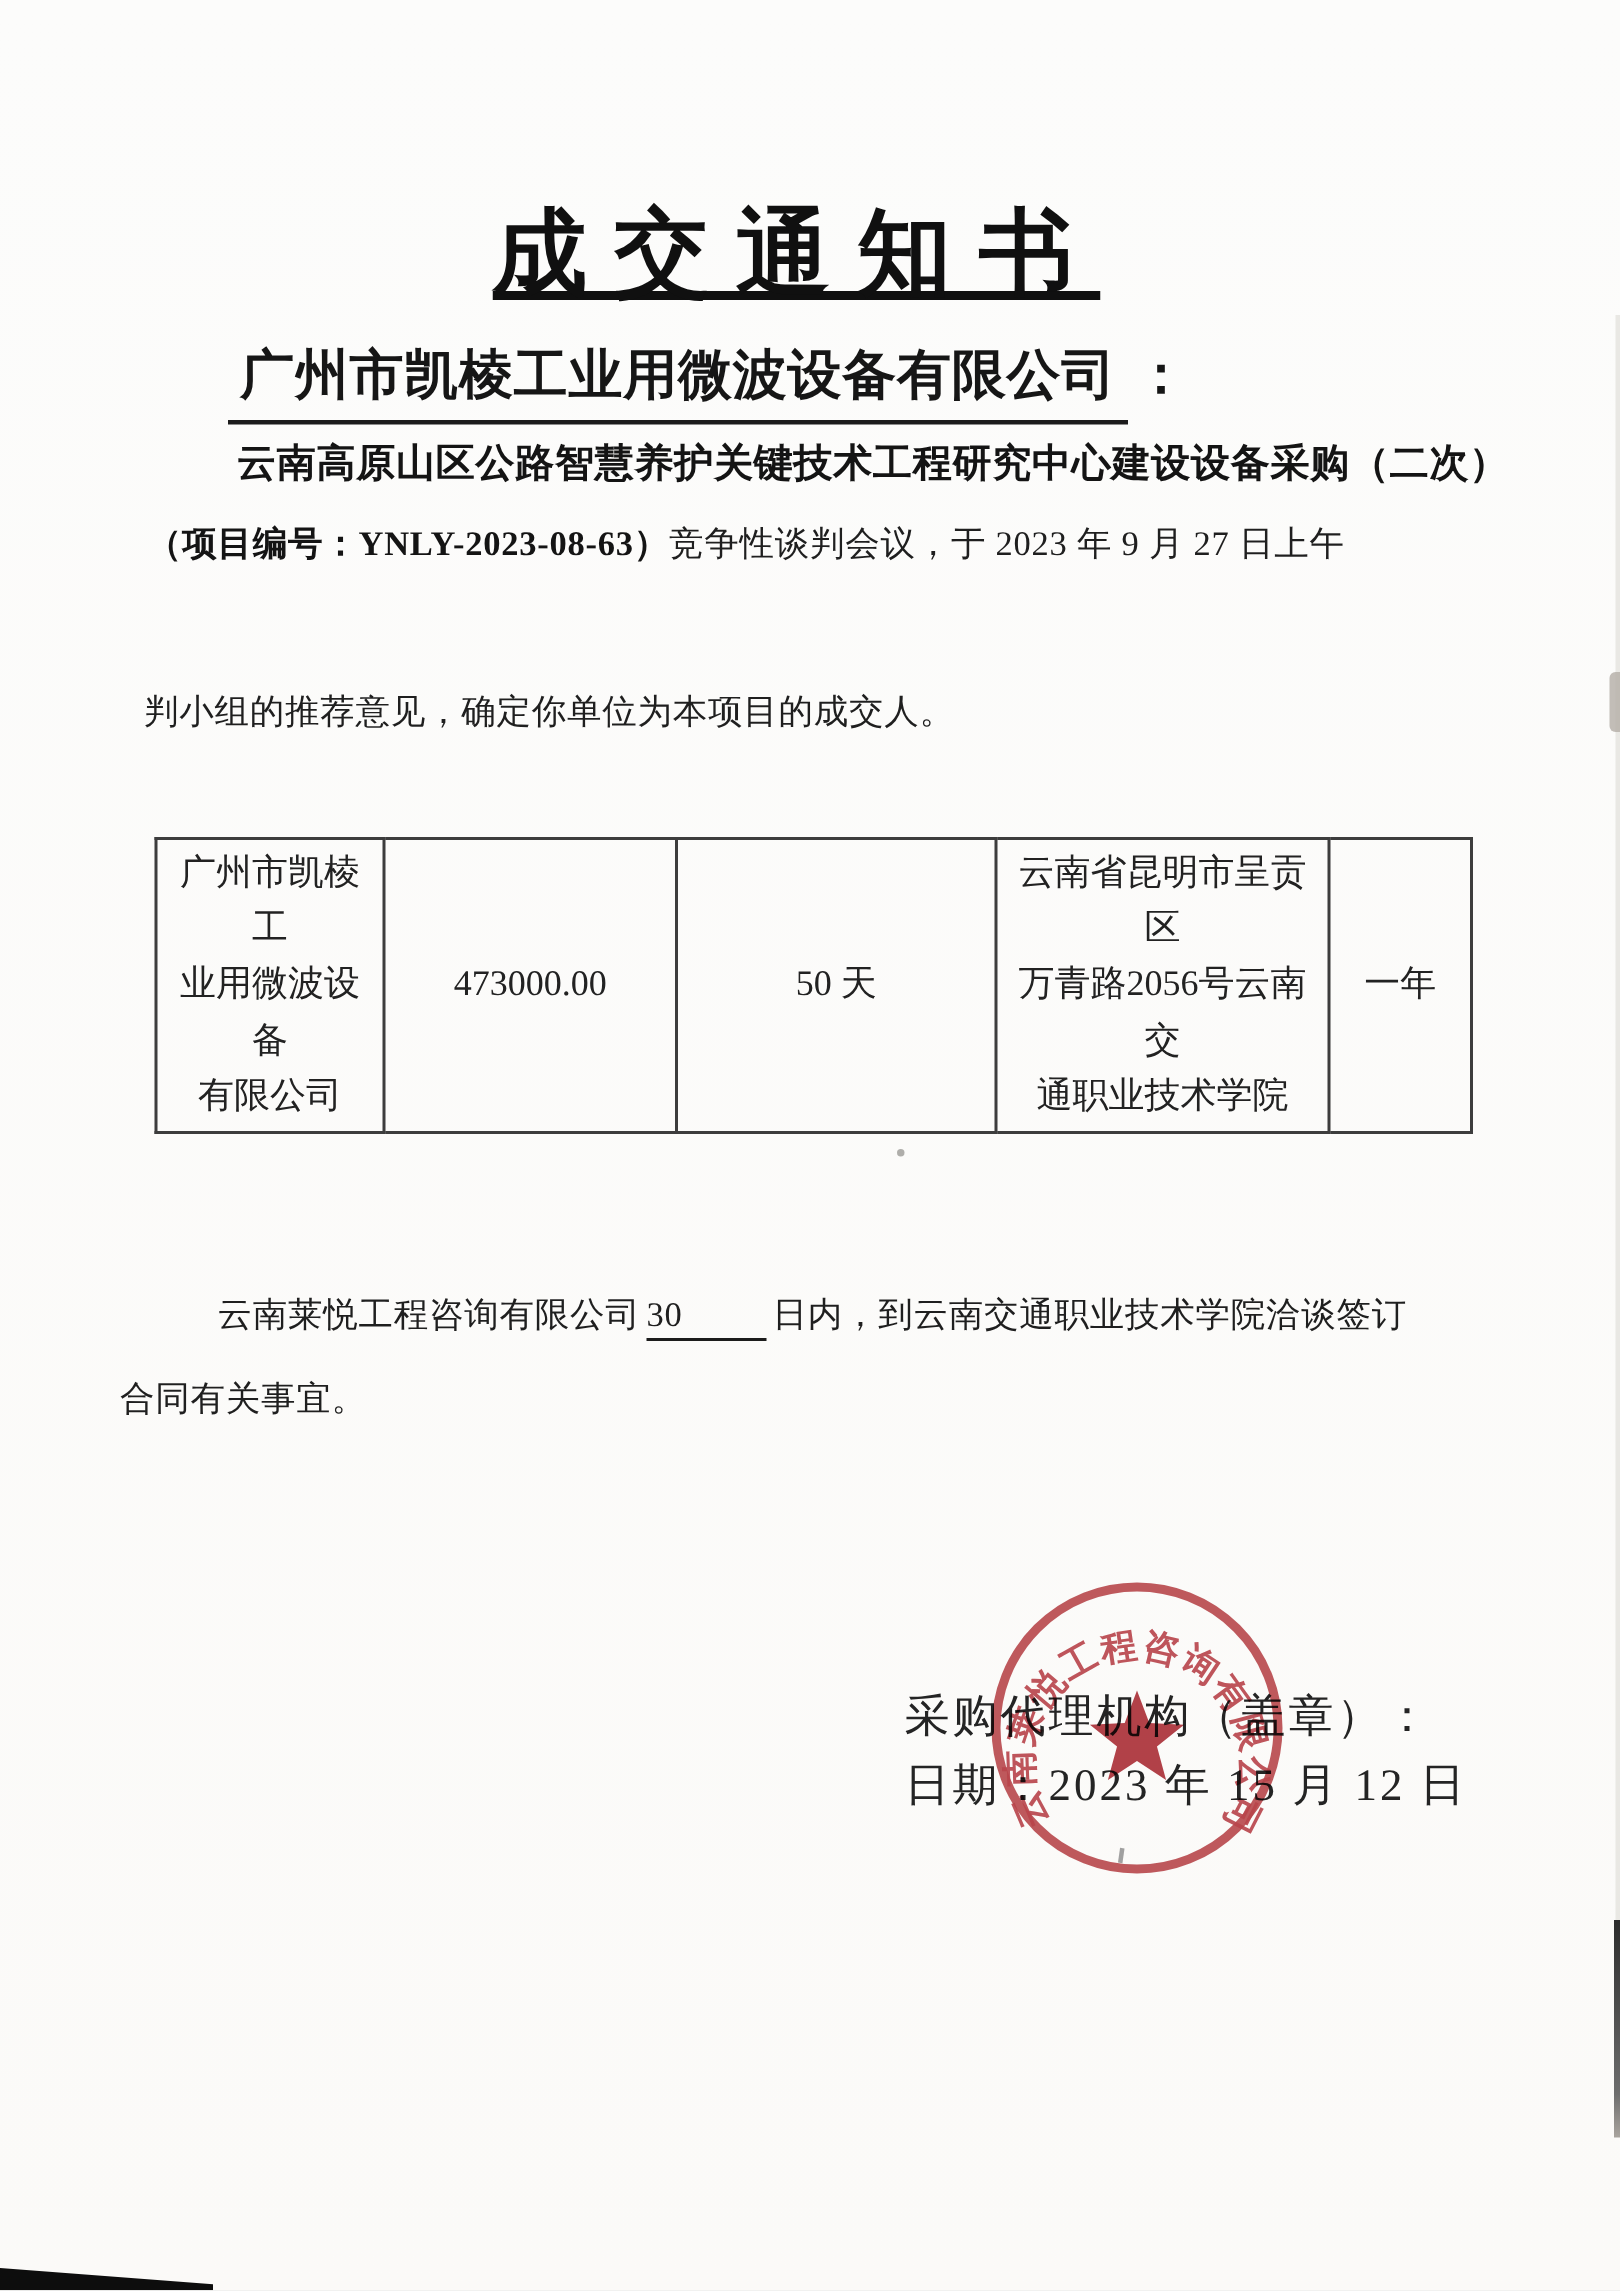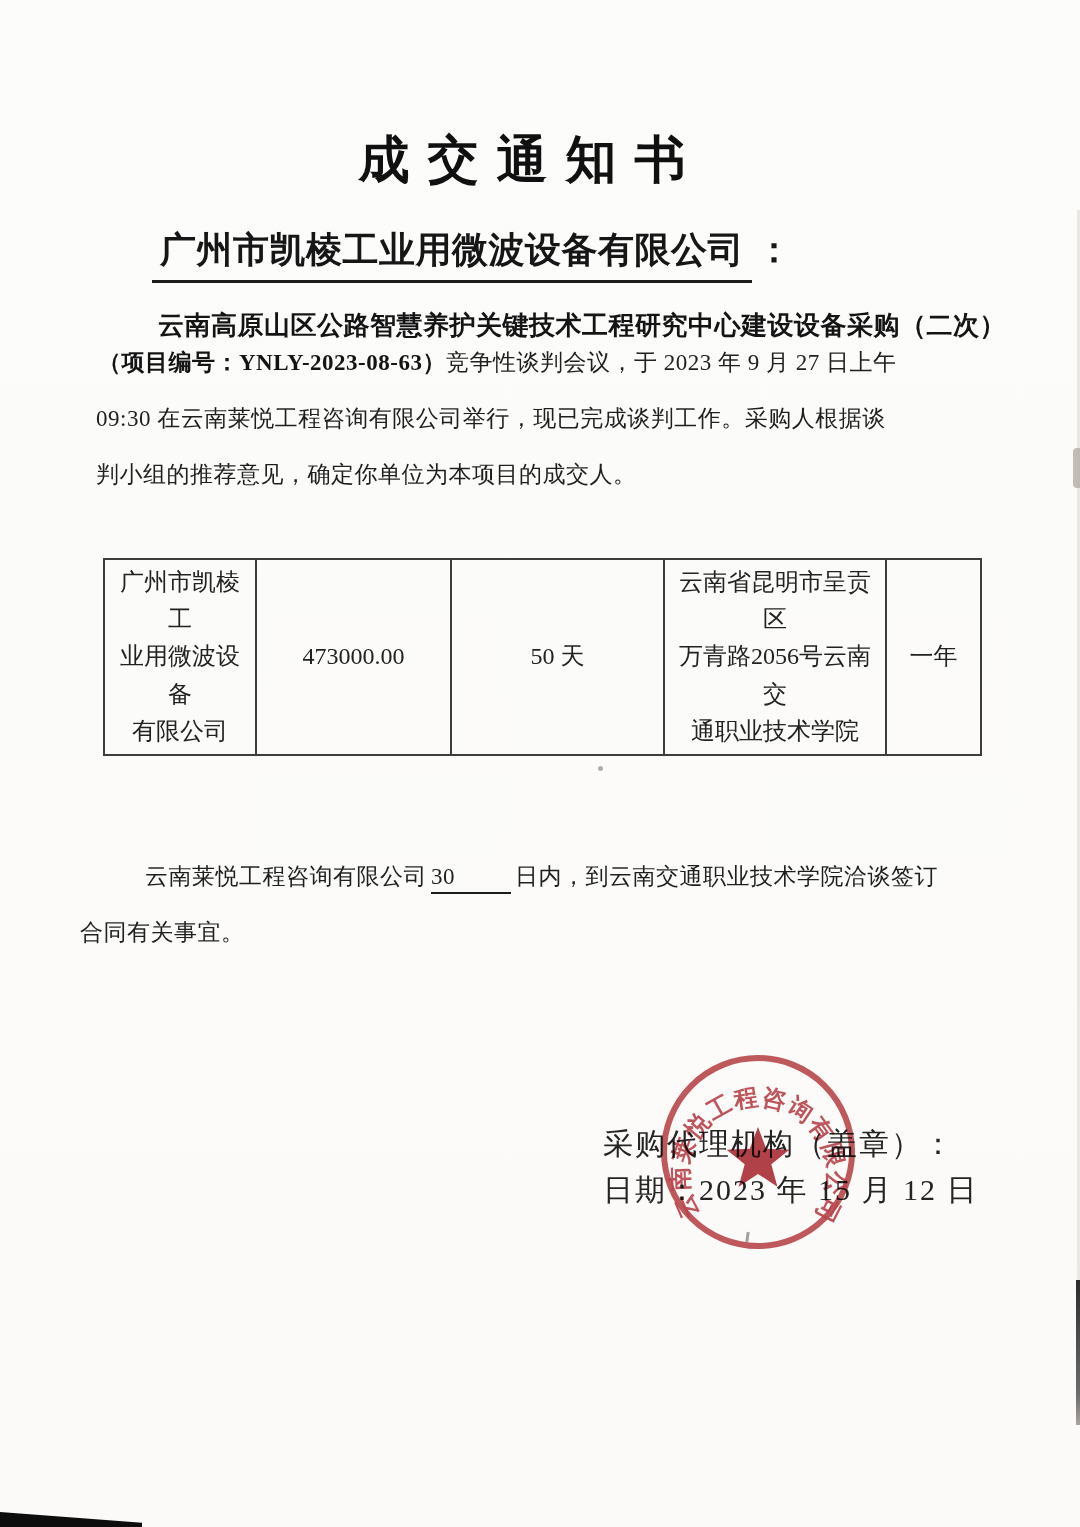--- a/index.html
+++ b/index.html
@@ -10,37 +10,38 @@
   }
   .page{
     position:relative;width:1080px;height:1527px;overflow:hidden;
     background:linear-gradient(180deg,#fcfcfb 0%,#fbfaf8 100%);
     color:#1f1f1f;
   }
   .title{
     position:absolute;top:126px;left:50%;
     transform:translateX(calc(-50% - 9px));
     margin:0;
-    font-size:51px;font-weight:700;letter-spacing:18px;color:#101010;
+    font-size:63px;font-weight:700;letter-spacing:18px;color:#101010;
     white-space:nowrap;
+    text-decoration:underline;
   }
   .recipient{
     position:absolute;top:226px;left:152px;
     font-family:"Liberation Sans","DejaVu Sans",sans-serif;
     font-weight:700;font-size:36px;color:#161616;white-space:nowrap;
   }
   .recipient-name{
     display:inline-block;border-bottom:3px solid #1c1c1c;
     padding:0 8px 5px 8px;letter-spacing:0.5px;
   }
   .recipient-colon{display:inline-block;margin-left:4px;}
   .line{position:absolute;margin:0;font-size:23px;letter-spacing:0.5px;white-space:nowrap;color:#1f1f1f;}
   .bold-sans{font-family:"Liberation Sans","DejaVu Sans",sans-serif;font-weight:700;color:#141414;}
   .bold-serif{font-weight:700;color:#141414;}
-  .l1{top:308px;left:158px;font-size:26px;}
+  .l1{top:291px;left:158px;font-size:26px;}
   .l2{top:347px;left:98px;}
   .l3{top:403px;left:96px;}
   .l4{top:459px;left:96px;}
 
   table.award{
     position:absolute;top:558px;left:103px;
     border-collapse:collapse;table-layout:fixed;width:877px;
     font-size:24px;color:#222;
   }
   table.award th,table.award td{
@@ -102,21 +103,20 @@
 <div class="page">
 
   <h1 class="title">成交通知书</h1>
 
   <div class="recipient">
     <span class="recipient-name">广州市凯棱工业用微波设备有限公司</span><span class="recipient-colon">：</span>
   </div>
 
   <p class="line l1 bold-sans">云南高原山区公路智慧养护关键技术工程研究中心建设设备采购（二次）</p>
   <p class="line l2"><span class="bold-sans">（项目编号：</span><span class="bold-serif">YNLY-2023-08-63）</span><span>竞争性谈判会议，于 2023 年 9 月 27 日上午</span></p>
-  <p class="line l3">09:30 在云南莱悦工程咨询有限公司举行，现已完成谈判工作。采购人根据谈</p>
   <p class="line l4">判小组的推荐意见，确定你单位为本项目的成交人。</p>
 
   <table class="award">
     <colgroup>
       <col style="width:152px">
         <col style="width:195px">
         <col style="width:213px">
         <col style="width:222px">
         <col style="width:95px">
     </colgroup>

